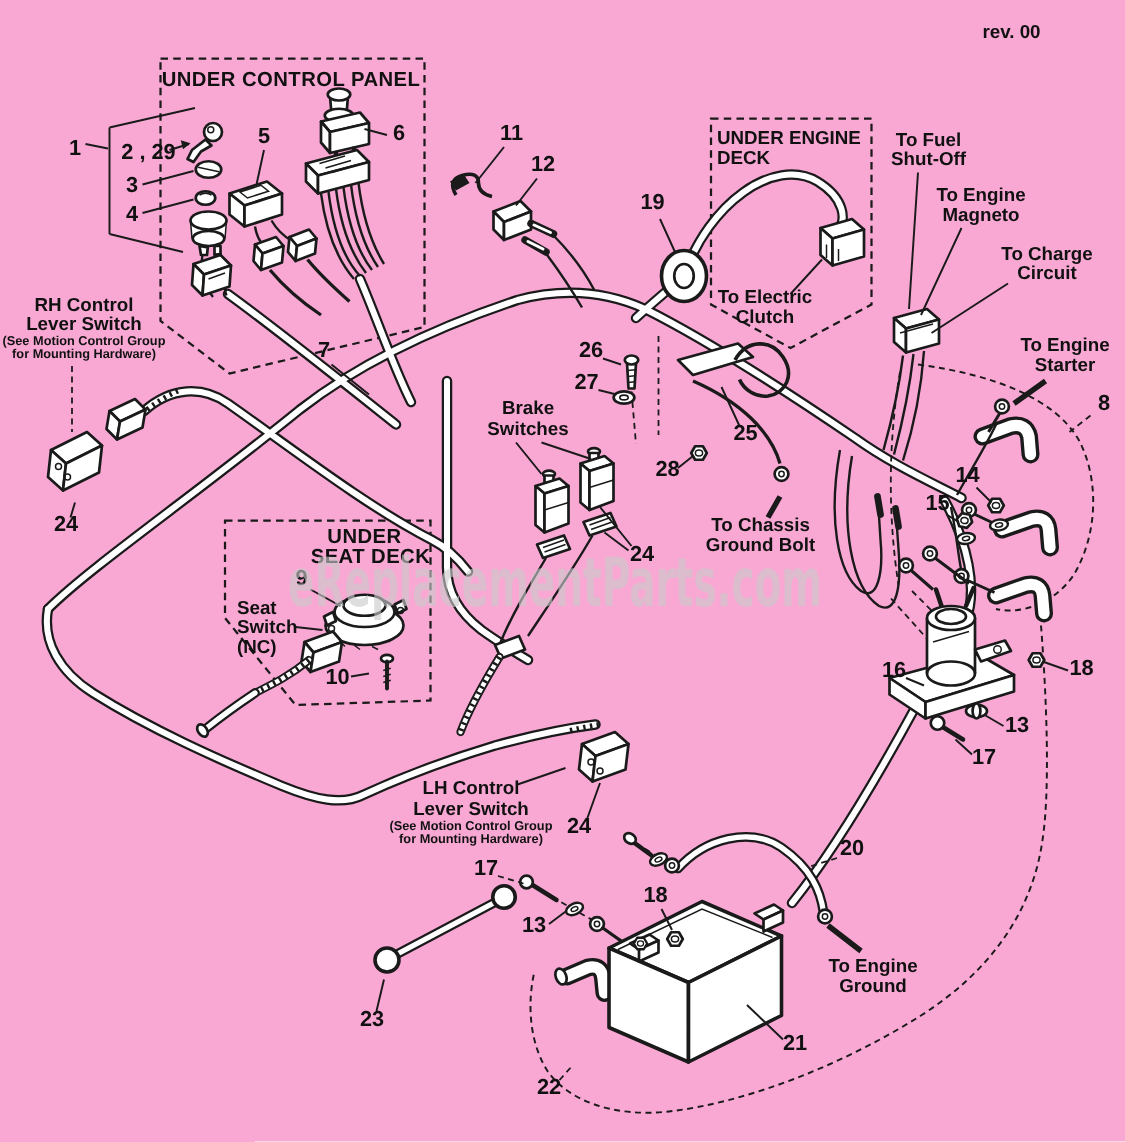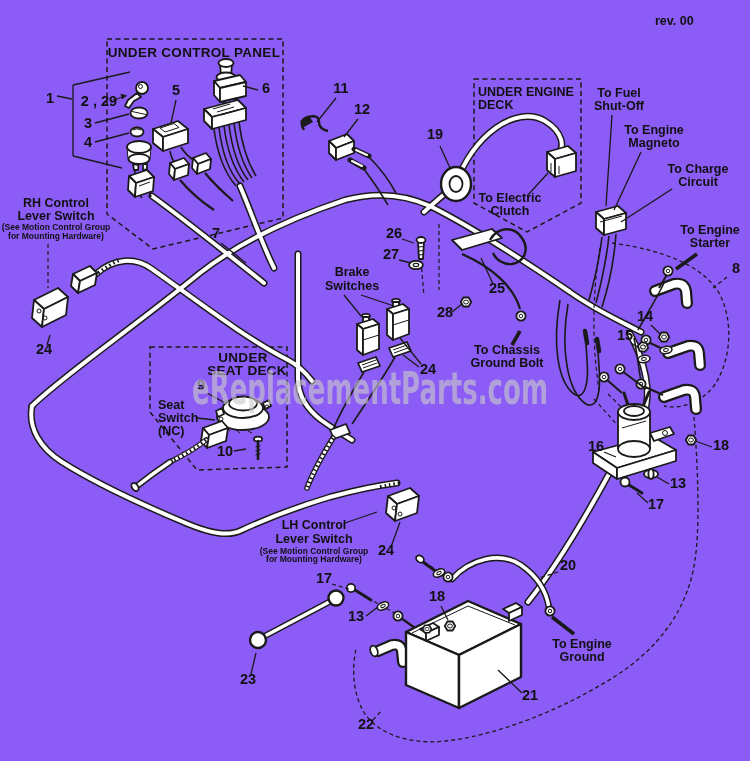--- a/index.html
+++ b/index.html
@@ -1,16 +1,16 @@
 <!DOCTYPE html>
 <html><head>
 <meta charset="utf-8">
 <style>
   html,body{margin:0;padding:0;background:#fff;}
-  #stage{position:relative;width:750px;height:761px;background:#8b5cf6;overflow:hidden;}
+  #stage{position:relative;width:750px;height:761px;background:#f9a8d4;overflow:hidden;}
   svg{display:block;}
   
   .t-o{stroke:#1a1a1a;stroke-width:7;fill:none;stroke-linecap:round;stroke-linejoin:round}
   .t-i{stroke:#fff;stroke-width:4;fill:none;stroke-linecap:round;stroke-linejoin:round}
   .r-o{stroke:#1a1a1a;stroke-width:6.5;fill:none;stroke-linecap:round}
   .r-i{stroke:#fff;stroke-width:3.5;fill:none;stroke-linecap:round}
   
   .cab-o{stroke:#1a1a1a;stroke-width:5.5;fill:none;stroke-linecap:round}
   .cab-i{stroke:#fff;stroke-width:3;fill:none;stroke-linecap:round}
   .cab-h{stroke:#1a1a1a;stroke-width:3.4;fill:none;stroke-dasharray:1.6 2.9}

